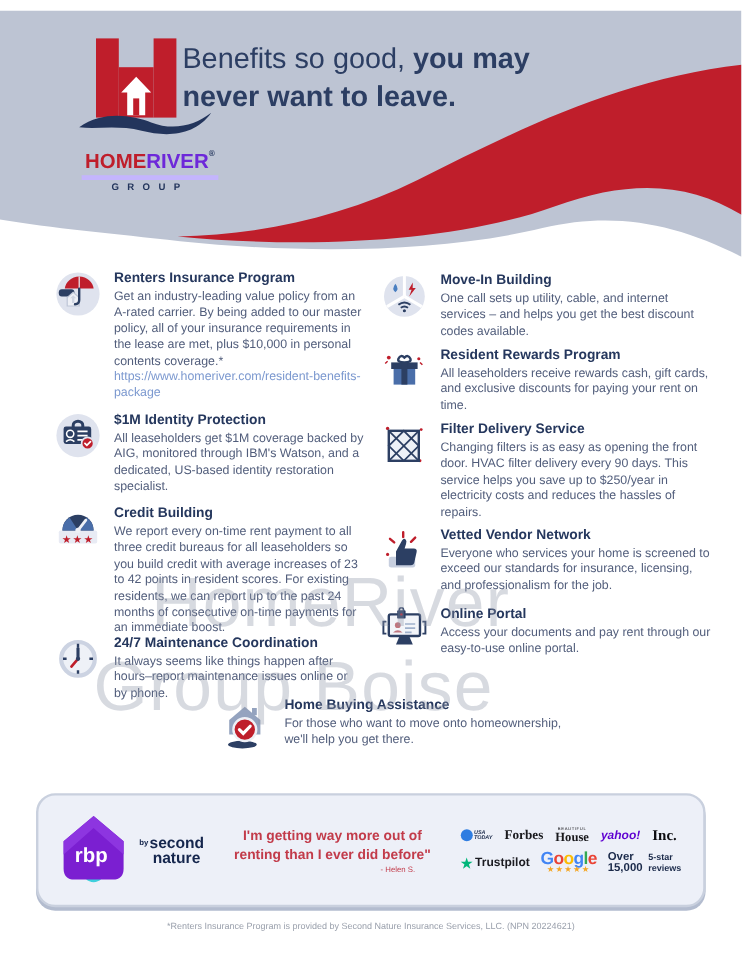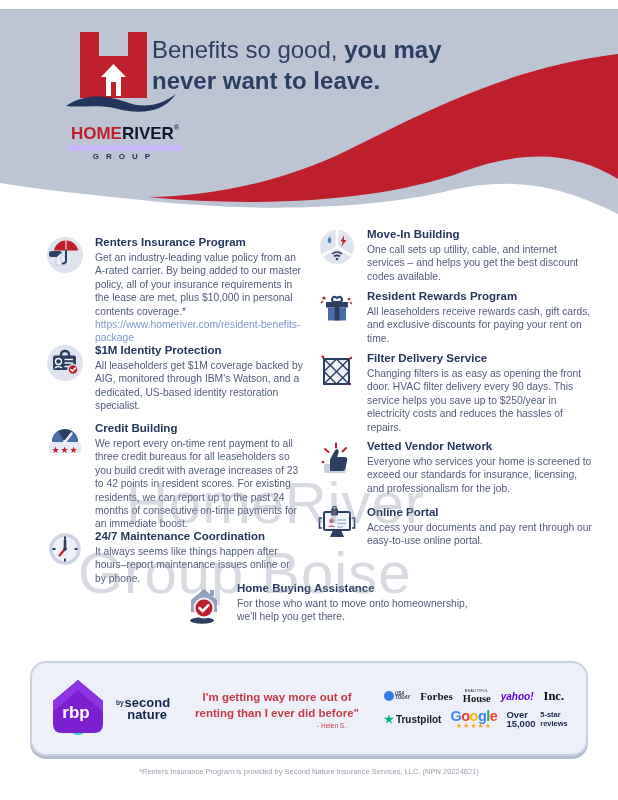--- a/index.html
+++ b/index.html
@@ -3,23 +3,23 @@
 <meta charset="utf-8">
 <style>
   html,body{margin:0;padding:0;background:#ffffff;}
   .page{position:relative;width:618px;height:800px;overflow:hidden;background:#ffffff;
         font-family:"Liberation Sans",sans-serif;}
   
   .header-art{position:absolute;top:0;left:0;}
   .logo{position:absolute;left:58px;top:30px;width:134px;text-align:center;}
   .logo-word{font-weight:bold;font-size:17px;letter-spacing:0;margin-top:-2px;}
   .lw-home{color:#bf1e2b;}
-  .lw-river{color:#0f172a;}
+  .lw-river{color:#6d28d9;}
   .lw-reg{color:#23355c;font-size:7px;vertical-align:top;}
-  .logo-group{margin:1px 10px 0 10px;border-top:6px solid #c4b5fd;color:#23355c;
+  .logo-group{margin:1px 10px 0 10px;border-top:4px solid #c4b5fd;color:#23355c;
               font-size:8px;font-weight:bold;letter-spacing:7px;padding-top:1px;}
   .headline{position:absolute;left:152px;top:34px;color:#2c3e63;font-size:24px;line-height:31px;}
   .hl-bold{font-weight:bold;}
   
   .col{position:absolute;}
   .col-left{left:46px;top:220px;width:260px;}
   .col-right{left:318px;top:228px;width:276px;}
   .benefit{position:absolute;left:0;display:flex;gap:11px;}
   .benefit-center{position:absolute;left:183px;top:582px;width:370px;display:flex;gap:12px;}
   .bicon{flex:0 0 38px;}
@@ -93,21 +93,21 @@
     <div class="logo-group">GROUP</div>
   </div>
 
   <div class="headline">
     <div class="hl-line"><span class="hl-reg">Benefits so good, </span><span class="hl-bold">you may</span></div>
     <div class="hl-line hl-bold">never want to leave.</div>
   </div>
 
   <div class="col col-left">
 
-    <div class="benefit" style="top:16px">
+    <div class="benefit" style="top:6px">
       <span class="bicon">
         <svg width="38" height="38" viewBox="0 0 38 38">
           <circle cx="19" cy="19" r="18" fill="#dfe3ee"></circle>
           <rect x="3" y="15" width="13" height="6" rx="2.5" fill="#2c3f63"></rect>
           <path d="M10,29 V22 L15,17.5 L20,22 V29 Z" fill="#eef0f6" stroke="#bdc5d6" stroke-width="1"></path>
           <path d="M15,20 l2.5,2.5 h-1.5 v4 h-2 v-4 h-1.5 Z" fill="#cfd5e2"></path>
           <path d="M20,4.5 C13.5,4.5 8.5,9.5 8,14.5 L32,14.5 C31.5,9.5 26.5,4.5 20,4.5 Z" fill="#bf1e2b"></path>
           <path d="M20,4.5 V14.5" stroke="#eef0f6" stroke-width="1"></path>
           <path d="M20,14.5 V24 q0,3.5 -3.5,3.5" stroke="#2c3f63" stroke-width="2" fill="none" stroke-linecap="round"></path>
         </svg>

